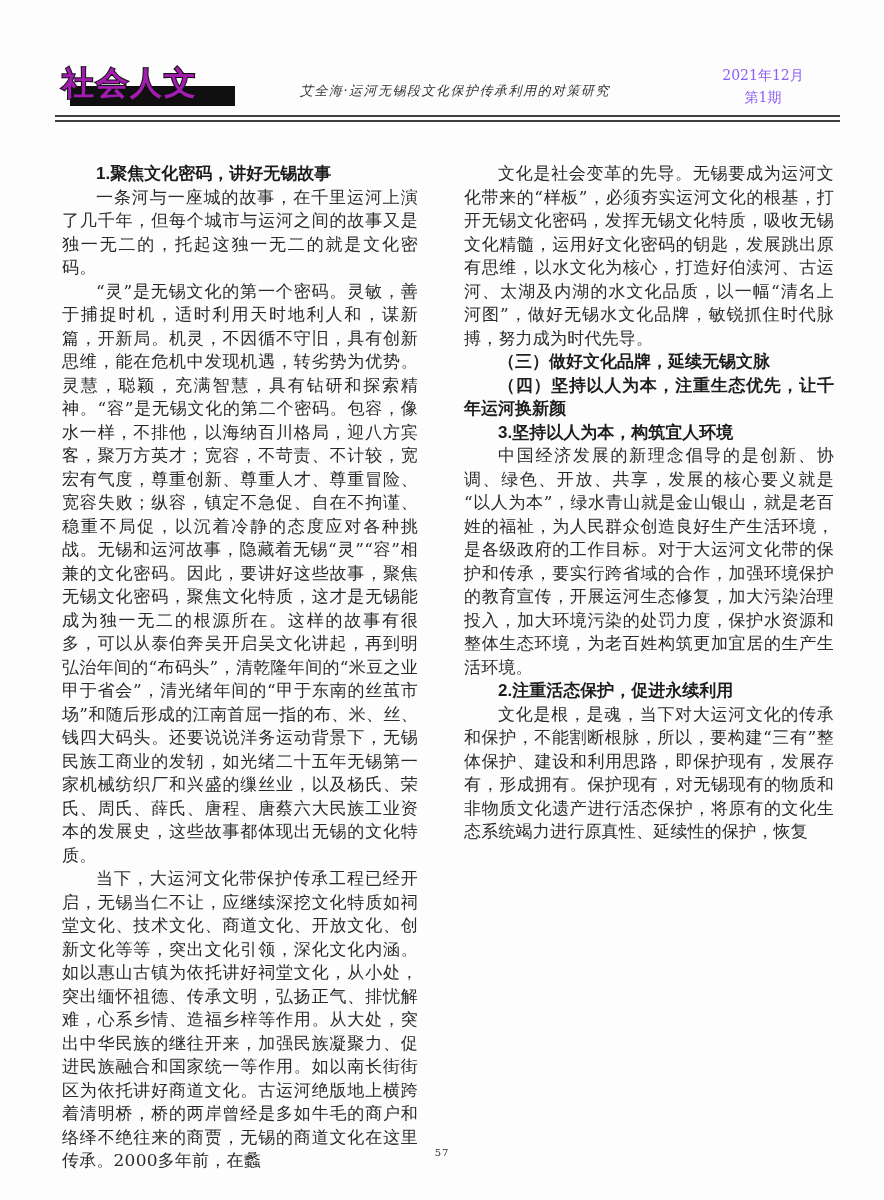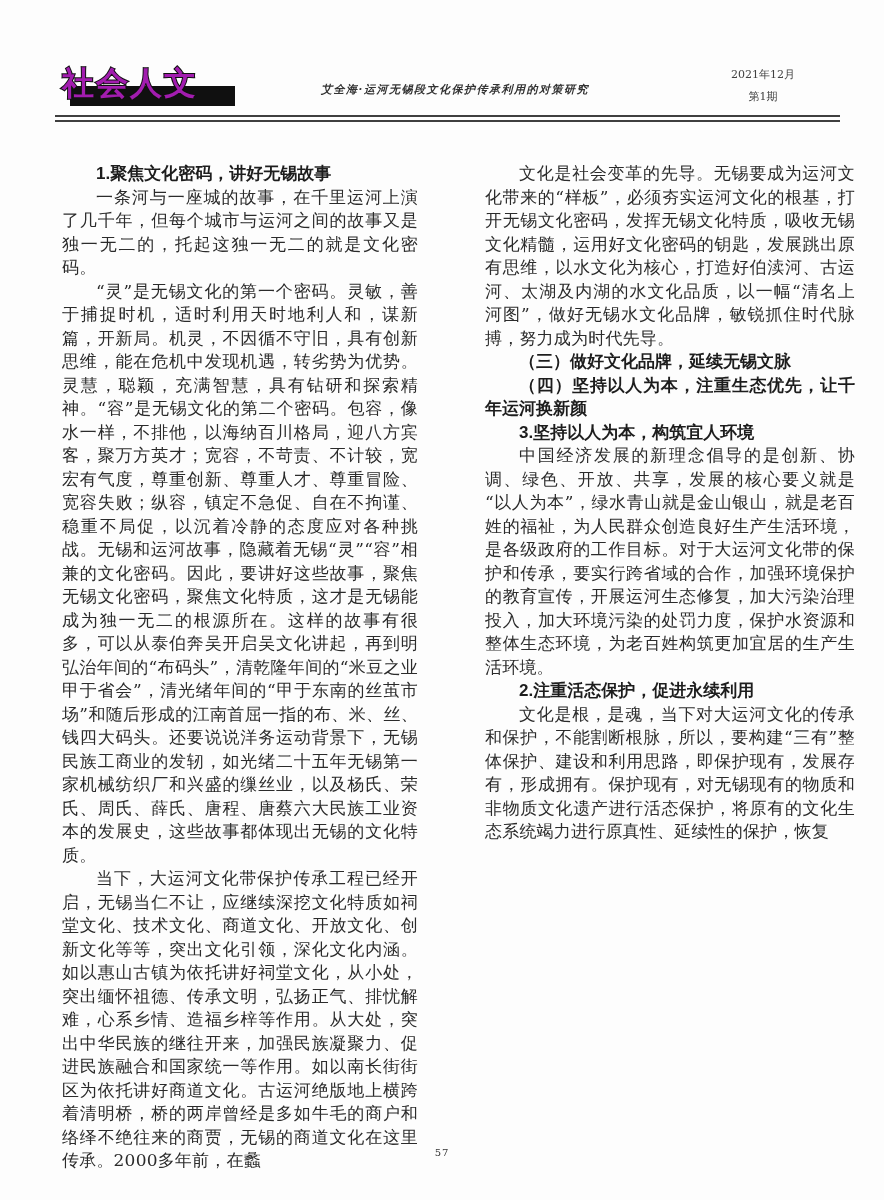--- a/index.html
+++ b/index.html
@@ -14,34 +14,34 @@
   .logo-bar { position:absolute; left:8px; top:26px; width:165px; height:20px; background:#101010; }
   .logo-text {
     position:absolute; left:0; top:0; white-space:nowrap;
     font-family:"Liberation Sans", sans-serif; font-weight:bold;
     font-size:32px; line-height:46px; letter-spacing:2px;
     color:#a21caf; -webkit-text-stroke:2px #101010; paint-order:stroke fill;
   }
   .running-title {
     position:absolute; top:82px; left:240px; width:430px;
     text-align:center; font-style:italic;
-    font-size:11px; letter-spacing:1.5px; color:#333333; white-space:nowrap;font-weight:bold;
+    font-size:13px; letter-spacing:1.5px; color:#333333; white-space:nowrap;
   }
   .issue {
     position:absolute; top:64px; right:56px; width:130px;
-    text-align:center; font-size:11px; line-height:22px; color:#404040;
+    text-align:center; font-size:14px; line-height:22px; color:#8b5cf6;
   }
   .rule {
     position:absolute; top:115px; left:55px; right:44px; height:3px;
     border-top:2px solid #3f3f3f; border-bottom:2px solid #3f3f3f;
   }
 
   
   .content { position:absolute; top:162px; left:62px; display:flex; }
-  .col-left  { width:356px; margin-right:67px; }
+  .col-left  { width:356px; margin-right:46px; }
   .col-right { width:370px; }
   .blk {
     margin:0; text-align:justify;
     font-size:17px; line-height:23.5px; letter-spacing:0.2px;
   }
   .para { text-indent:2em; }
   .para-flush { text-indent:0; }
   .head {
     text-indent:2em; font-family:"Liberation Sans", sans-serif;
     font-weight:700; letter-spacing:0; color:#1d1d1d;

